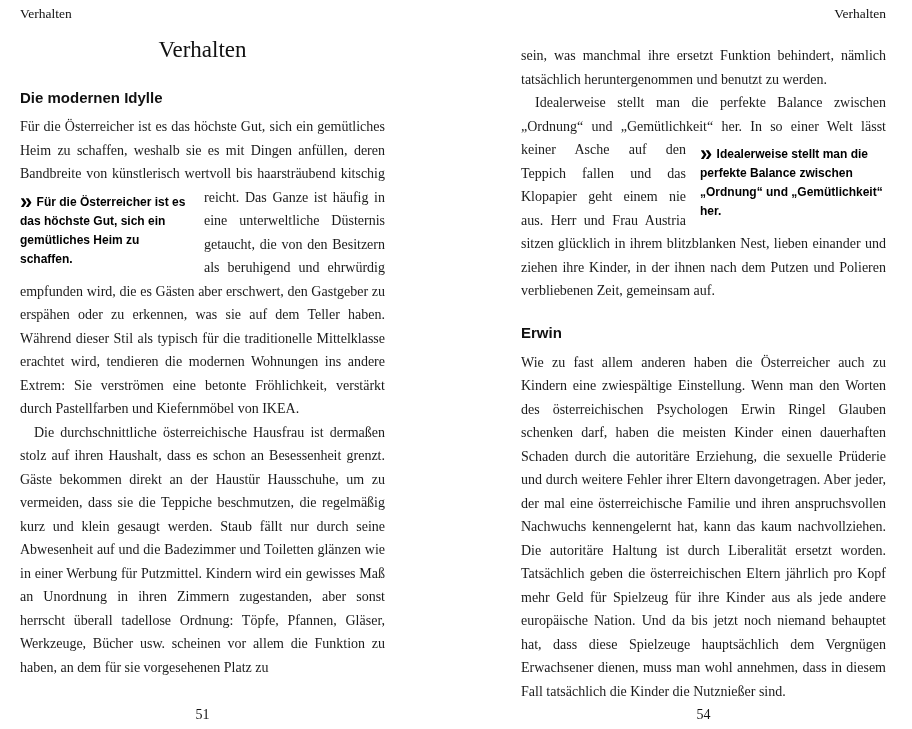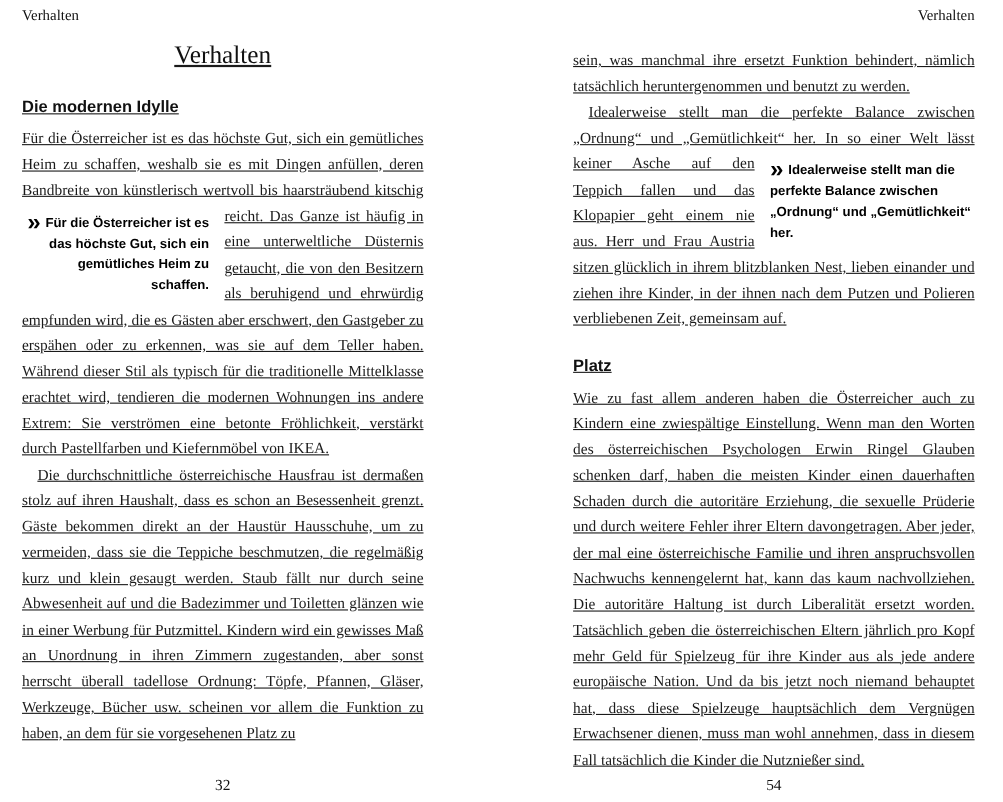--- a/index.html
+++ b/index.html
@@ -3,21 +3,21 @@
 <meta charset="utf-8">
 <style>
   html, body { margin: 0; padding: 0; }
   body {
     width: 912px; height: 729px;
     background: #ffffff;
     color: #1a1a1a;
     font-family: "Liberation Serif", serif;
     overflow: hidden;
   }
-  .spread { display: flex; width: 912px; height: 533px; text-decoration: underline; }
+  .spread { display: flex; width: 912px; height: 533px; }
   .page { position: relative; width: 456px; height: 729px; box-sizing: border-box; }
   .page-left  { padding: 0 71px 0 20px; }
   .page-right { padding: 0 26px 0 65px; }
 
   .running-header {
     position: absolute; top: 6px;
     font-size: 13.5px; color: #111;
     font-family: "Liberation Serif", serif;
   }
   .rh-left  { left: 20px; }
@@ -53,21 +53,21 @@
   }
   .body-text.indent { text-indent: 14px; }
   .page-right .first-para { margin-top: 44px; }
 
   .pullquote {
     display: block;
     font-family: "Liberation Sans", sans-serif;
     font-weight: bold;
     font-size: 12px;
     line-height: 19px;
-    text-align: right;
+    text-align: left;
     text-indent: 0;
     color: #000;
     hyphens: none; -webkit-hyphens: none;
   }
   .pq-left {
     float: left;
     width: 170px;
     margin: 7px 14px 3px 0;
   }
   .pq-right {
@@ -104,30 +104,30 @@
     <div class="running-header rh-left">Verhalten</div>
 
     <h1 class="chapter-title">Verhalten</h1>
 
     <h2 class="section-heading">Die modernen Idylle</h2>
 
     <p class="body-text"><span>Für die Österreicher ist es das höchste Gut, sich ein gemütliches Heim zu schaffen, weshalb sie es mit Dingen anfüllen, deren Bandbreite von künstlerisch wertvoll bis haarsträubend </span><span class="pullquote pq-left"><span class="pq-chevron">»</span> <span>Für die Österreicher ist es das höchste Gut, sich ein gemütliches Heim zu schaffen.</span></span><span>kitschig reicht. Das Ganze ist häufig in eine unterweltliche Düsternis getaucht, die von den Besitzern als beruhigend und ehrwürdig empfunden wird, die es Gästen aber erschwert, den Gastgeber zu erspähen oder zu erkennen, was sie auf dem Teller haben. Während dieser Stil als typisch für die traditionelle Mittelklasse erachtet wird, tendieren die modernen Wohnungen ins andere Extrem: Sie verströmen eine betonte Fröhlichkeit, verstärkt durch Pastellfarben und Kiefernmöbel von IKEA.</span></p>
 
     <p class="body-text indent">Die durchschnittliche österreichische Hausfrau ist dermaßen stolz auf ihren Haushalt, dass es schon an Besessenheit grenzt. Gäste bekommen direkt an der Haustür Hausschuhe, um zu vermeiden, dass sie die Teppiche beschmutzen, die regelmäßig kurz und klein gesaugt werden. Staub fällt nur durch seine Abwesenheit auf und die Badezimmer und Toiletten glänzen wie in einer Werbung für Putzmittel. Kindern wird ein gewisses Maß an Unordnung in ihren Zimmern zugestanden, aber sonst herrscht überall tadellose Ordnung: Töpfe, Pfannen, Gläser, Werkzeuge, Bücher usw. scheinen vor allem die Funktion zu haben, an dem für sie vorgesehenen Platz zu</p>
 
-    <div class="page-number pn-left">32</div>
+    <div class="page-number pn-left">51</div>
   </div>
 
   <div class="page page-right">
     <div class="running-header rh-right">Verhalten</div>
 
     <p class="body-text first-para">sein, was manchmal ihre ersetzt Funktion behindert, nämlich tatsächlich heruntergenommen und benutzt zu werden.</p>
 
     <p class="body-text indent"><span>Idealerweise stellt man die perfekte Balance zwischen „Ordnung“ und „Gemütlichkeit“ her. In so einer Welt lässt </span><span class="pullquote pq-right"><span class="pq-chevron">»</span> <span>Idealerweise stellt man die perfekte Balance zwischen „Ordnung“ und „Gemütlichkeit“ her.</span></span><span>keiner Asche auf den Teppich fallen und das Klopapier geht einem nie aus. Herr und Frau Austria sitzen glücklich in ihrem blitzblanken Nest, lieben einander und ziehen ihre Kinder, in der ihnen nach dem Putzen und Polieren verbliebenen Zeit, gemeinsam auf.</span></p>
 
-    <h2 class="section-heading">Platz</h2>
+    <h2 class="section-heading">Erwin</h2>
 
     <p class="body-text">Wie zu fast allem anderen haben die Österreicher auch zu Kindern eine zwiespältige Einstellung. Wenn man den Worten des österreichischen Psychologen Erwin Ringel Glauben schenken darf, haben die meisten Kinder einen dauerhaften Schaden durch die autoritäre Erziehung, die sexuelle Prüderie und durch weitere Fehler ihrer Eltern davongetragen. Aber jeder, der mal eine österreichische Familie und ihren anspruchsvollen Nachwuchs kennengelernt hat, kann das kaum nachvollziehen. Die autoritäre Haltung ist durch Liberalität ersetzt worden. Tatsächlich geben die österreichischen Eltern jährlich pro Kopf mehr Geld für Spielzeug für ihre Kinder aus als jede andere europäische Nation. Und da bis jetzt noch niemand behauptet hat, dass diese Spielzeuge hauptsächlich dem Vergnügen Erwachsener dienen, muss man wohl annehmen, dass in diesem Fall tatsächlich die Kinder die Nutznießer sind.</p>
 
     <div class="page-number pn-right">54</div>
   </div>
 
 </div>
 
 </body></html>

